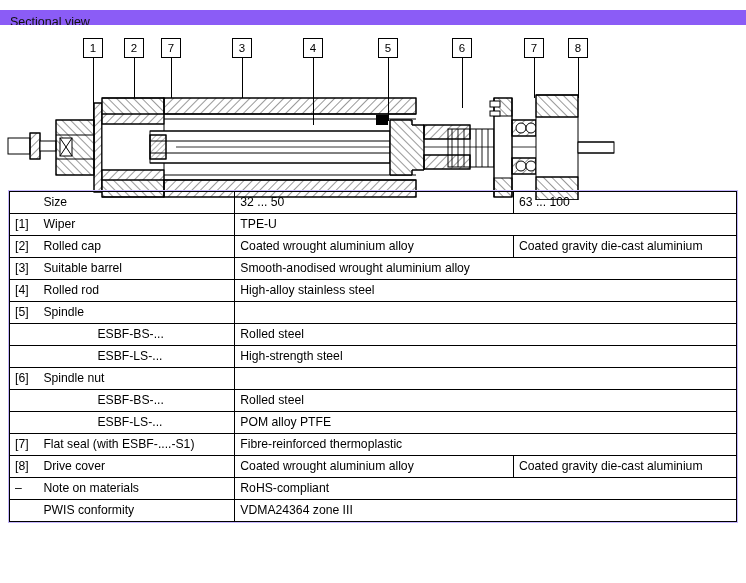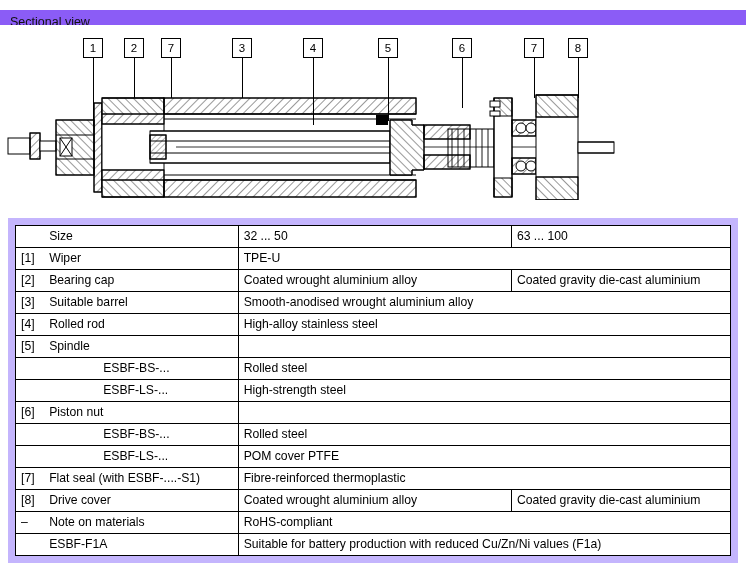--- a/index.html
+++ b/index.html
@@ -48,23 +48,23 @@
   }
   .leader {
     position: absolute;
     width: 1px;
     background: #000;
   }
   svg.cut { position: absolute; left: 0; top: 0; }
   
   .table-wrap {
     position: absolute;
-    left: 8px; top: 218px;
+    left: 8px; top: 190px;
     width: 730px;
-    border: 7px solid #c4b5fd;
+    border: 1px solid #c4b5fd;
   }
   table {
     border-collapse: collapse;
     width: 100%;
     font-size: 12.2px;
   }
   td {
     border: 1px solid #000;
     padding: 3px 5px 4px 5px;
     vertical-align: middle;
@@ -249,21 +249,21 @@
         </tr>
 
         <tr>
           <td class="num">[1]</td>
           <td class="name">Wiper</td>
           <td colspan="2">TPE-U</td>
         </tr>
 
         <tr>
           <td class="num">[2]</td>
-          <td class="name">Bearing cap</td>
+          <td class="name">Rolled cap</td>
           <td>Coated wrought aluminium alloy</td>
           <td>Coated gravity die-cast aluminium</td>
         </tr>
 
         <tr>
           <td class="num">[3]</td>
           <td class="name">Suitable barrel</td>
           <td colspan="2">Smooth-anodised wrought aluminium alloy</td>
         </tr>
 
@@ -286,34 +286,34 @@
         </tr>
 
         <tr>
           <td class="num"></td>
           <td class="name indent">ESBF-LS-...</td>
           <td colspan="2">High-strength steel</td>
         </tr>
 
         <tr>
           <td class="num">[6]</td>
-          <td class="name">Piston nut</td>
+          <td class="name">Spindle nut</td>
           <td colspan="2"></td>
         </tr>
 
         <tr>
           <td class="num"></td>
           <td class="name indent">ESBF-BS-...</td>
           <td colspan="2">Rolled steel</td>
         </tr>
 
         <tr>
           <td class="num"></td>
           <td class="name indent">ESBF-LS-...</td>
-          <td colspan="2">POM cover PTFE</td>
+          <td colspan="2">POM alloy PTFE</td>
         </tr>
 
         <tr>
           <td class="num">[7]</td>
           <td class="name">Flat seal (with ESBF-....-S1)</td>
           <td colspan="2">Fibre-reinforced thermoplastic</td>
         </tr>
 
         <tr>
           <td class="num">[8]</td>
@@ -321,23 +321,23 @@
           <td>Coated wrought aluminium alloy</td>
           <td>Coated gravity die-cast aluminium</td>
         </tr>
 
         <tr>
           <td class="num">–</td>
           <td class="name">Note on materials</td>
           <td colspan="2">RoHS-compliant</td>
         </tr>
 
-
-        <tr>
-          <td class="num"></td>
-          <td class="name">ESBF-F1A</td>
-          <td colspan="2">Suitable for battery production with reduced Cu/Zn/Ni values (F1a)</td>
-        </tr>
+        <tr>
+          <td class="num"></td>
+          <td class="name">PWIS conformity</td>
+          <td colspan="2">VDMA24364 zone III</td>
+        </tr>
+
       </tbody>
     </table>
   </div>
 
 </div>
 
 </body></html>

